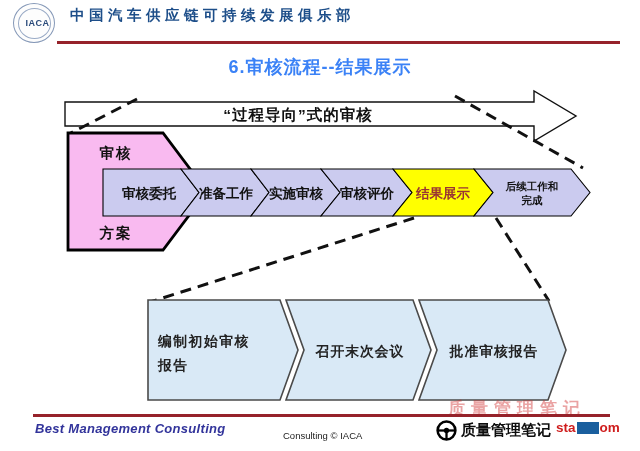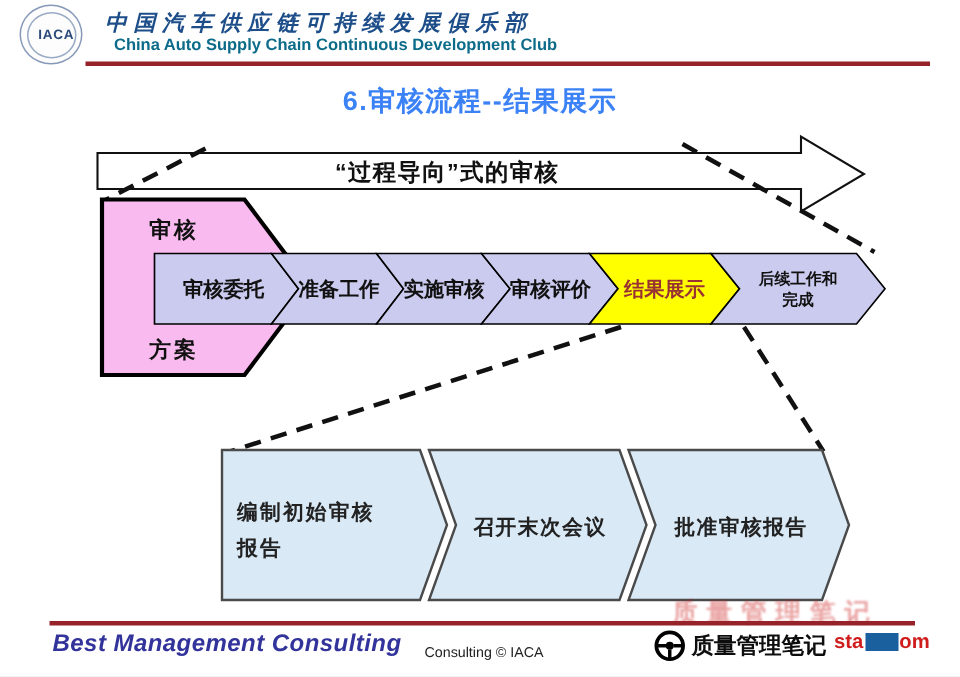--- a/index.html
+++ b/index.html
@@ -13,39 +13,39 @@
     border:1.5px solid #8699b8;display:flex;align-items:center;justify-content:center;
     background:#fdfdfd;box-sizing:border-box;
   }
   .logo-inner{
     width:33px;height:31px;border-radius:50%;border:1px solid #9aabc6;
     display:flex;align-items:center;justify-content:flex-end;box-sizing:border-box;
   }
   .logo-text{font-size:9px;font-weight:bold;color:#2a4a7a;letter-spacing:.5px;}
   .hdr-zh{
     position:absolute;left:70px;top:6px;font-size:14.5px;font-weight:bold;
-    color:#1d4e89;letter-spacing:4.5px;white-space:nowrap;font-style:italic;
+    color:#1d4e89;letter-spacing:4.5px;white-space:nowrap;
   }
   .hdr-en{
     position:absolute;left:76px;top:24px;font-size:11px;font-weight:bold;
     color:#0d6b8a;white-space:nowrap;
   }
   .hdr-line{position:absolute;left:57px;top:41px;width:563px;height:3px;background:#96222a;}
   
   .slide-title{
     position:absolute;left:0;top:55px;width:640px;text-align:center;
     font-size:18px;font-weight:bold;color:#3b82f6;letter-spacing:1px;
   }
   
   .diagram{position:absolute;left:0;top:0;width:640px;height:451px;}
   .diagram text{font-family:"Liberation Sans","DejaVu Sans",sans-serif;}
   
   .ftr-line{position:absolute;left:33px;top:414px;width:577px;height:2.5px;background:#96222a;z-index:3;}
   .ftr-left{
-    position:absolute;left:35px;top:421px;font-size:16px;font-style:italic;
+    position:absolute;left:35px;top:421px;font-size:13px;font-style:italic;
     font-weight:bold;color:#32349b;letter-spacing:.3px;z-index:4;
   }
   .ftr-copy{position:absolute;left:283px;top:430px;font-size:9.5px;color:#222;z-index:4;}
   .ftr-wheel{position:absolute;left:435px;top:419px;z-index:4;}
   .ftr-brand{position:absolute;left:461px;top:421px;font-size:15px;font-weight:bold;color:#0d0d0d;z-index:4;}
   .wm-ghost{
     position:absolute;left:448px;top:397px;width:195px;font-size:17px;font-weight:bold;
     color:rgba(205,35,35,.42);letter-spacing:6px;filter:blur(.6px);white-space:nowrap;z-index:2;
   }
   .wm-red{position:absolute;font-size:13.5px;font-weight:bold;color:#cf1d1d;white-space:nowrap;z-index:5;display:flex;align-items:center;}
@@ -57,21 +57,20 @@
 <body>
 
 <div class="slide">
 
   <div class="logo">
     <div class="logo-inner">
       <span class="logo-text">IACA</span>
     </div>
   </div>
   <div class="hdr-zh">中国汽车供应链可持续发展俱乐部</div>
-  <div class="hdr-en">China Auto Supply Chain Continuous Development Club</div>
   <div class="hdr-line"></div>
 
   <div class="slide-title">6.审核流程--结果展示</div>
 
   <svg class="diagram" viewBox="0 0 640 451">
 
     <polygon points="65,102 534,102 534,91 576,116 534,141 534,126 65,126" fill="#ffffff" stroke="#111" stroke-width="1.4"></polygon>
     <text x="298" y="120" text-anchor="middle" font-size="15.5" font-weight="bold" fill="#111" letter-spacing="1">“过程导向”式的审核</text>
 
     <line x1="137" y1="99" x2="69" y2="134" stroke="#111" stroke-width="3" stroke-dasharray="11,7"></line>

